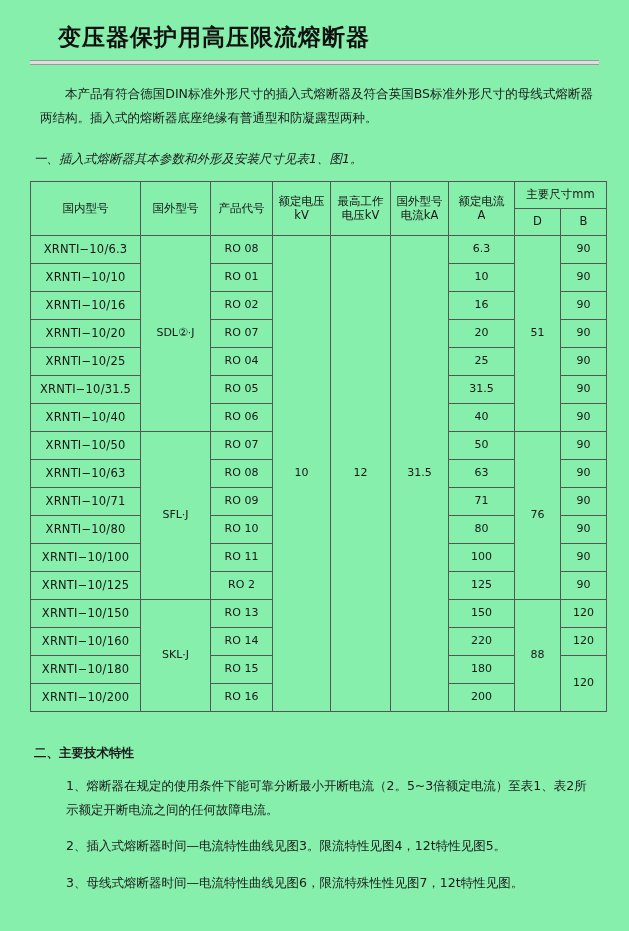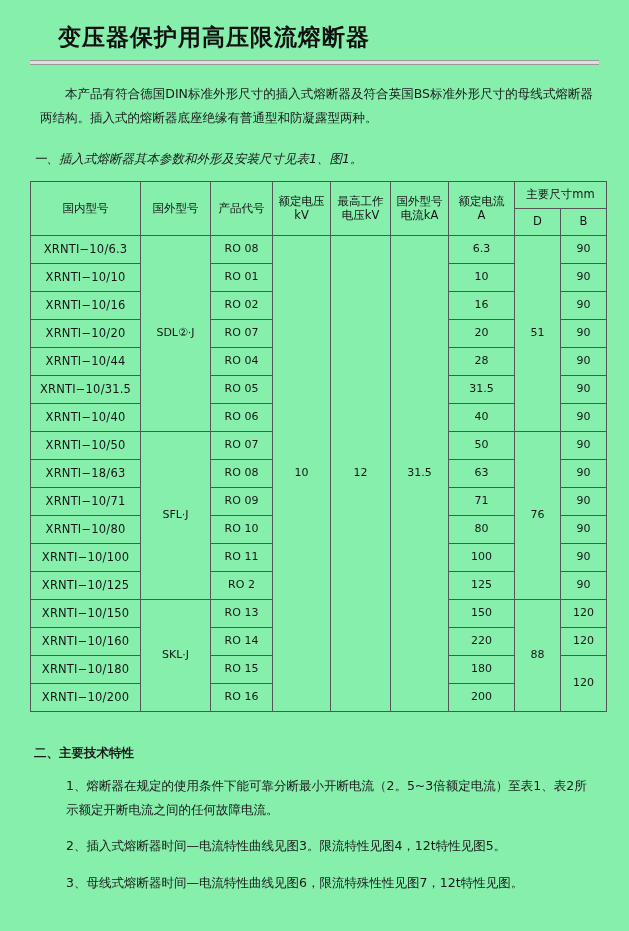--- a/index.html
+++ b/index.html
@@ -190,23 +190,23 @@
       </tr>
 
       <tr>
         <td class="model">XRNTI−10/20</td>
         <td>RO 07</td>
         <td>20</td>
         <td>90</td>
       </tr>
 
       <tr>
-        <td class="model">XRNTI−10/44</td>
+        <td class="model">XRNTI−10/25</td>
         <td>RO 04</td>
-        <td>28</td>
+        <td>25</td>
         <td>90</td>
       </tr>
 
       <tr>
         <td class="model">XRNTI−10/31.5</td>
         <td>RO 05</td>
         <td>31.5</td>
         <td>90</td>
       </tr>
 
@@ -220,21 +220,21 @@
       <tr>
         <td class="model">XRNTI−10/50</td>
         <td rowspan="6">SFL·J</td>
         <td>RO 07</td>
         <td>50</td>
         <td rowspan="6">76</td>
         <td>90</td>
       </tr>
 
       <tr>
-        <td class="model">XRNTI−18/63</td>
+        <td class="model">XRNTI−10/63</td>
         <td>RO 08</td>
         <td>63</td>
         <td>90</td>
       </tr>
 
       <tr>
         <td class="model">XRNTI−10/71</td>
         <td>RO 09</td>
         <td>71</td>
         <td>90</td>

